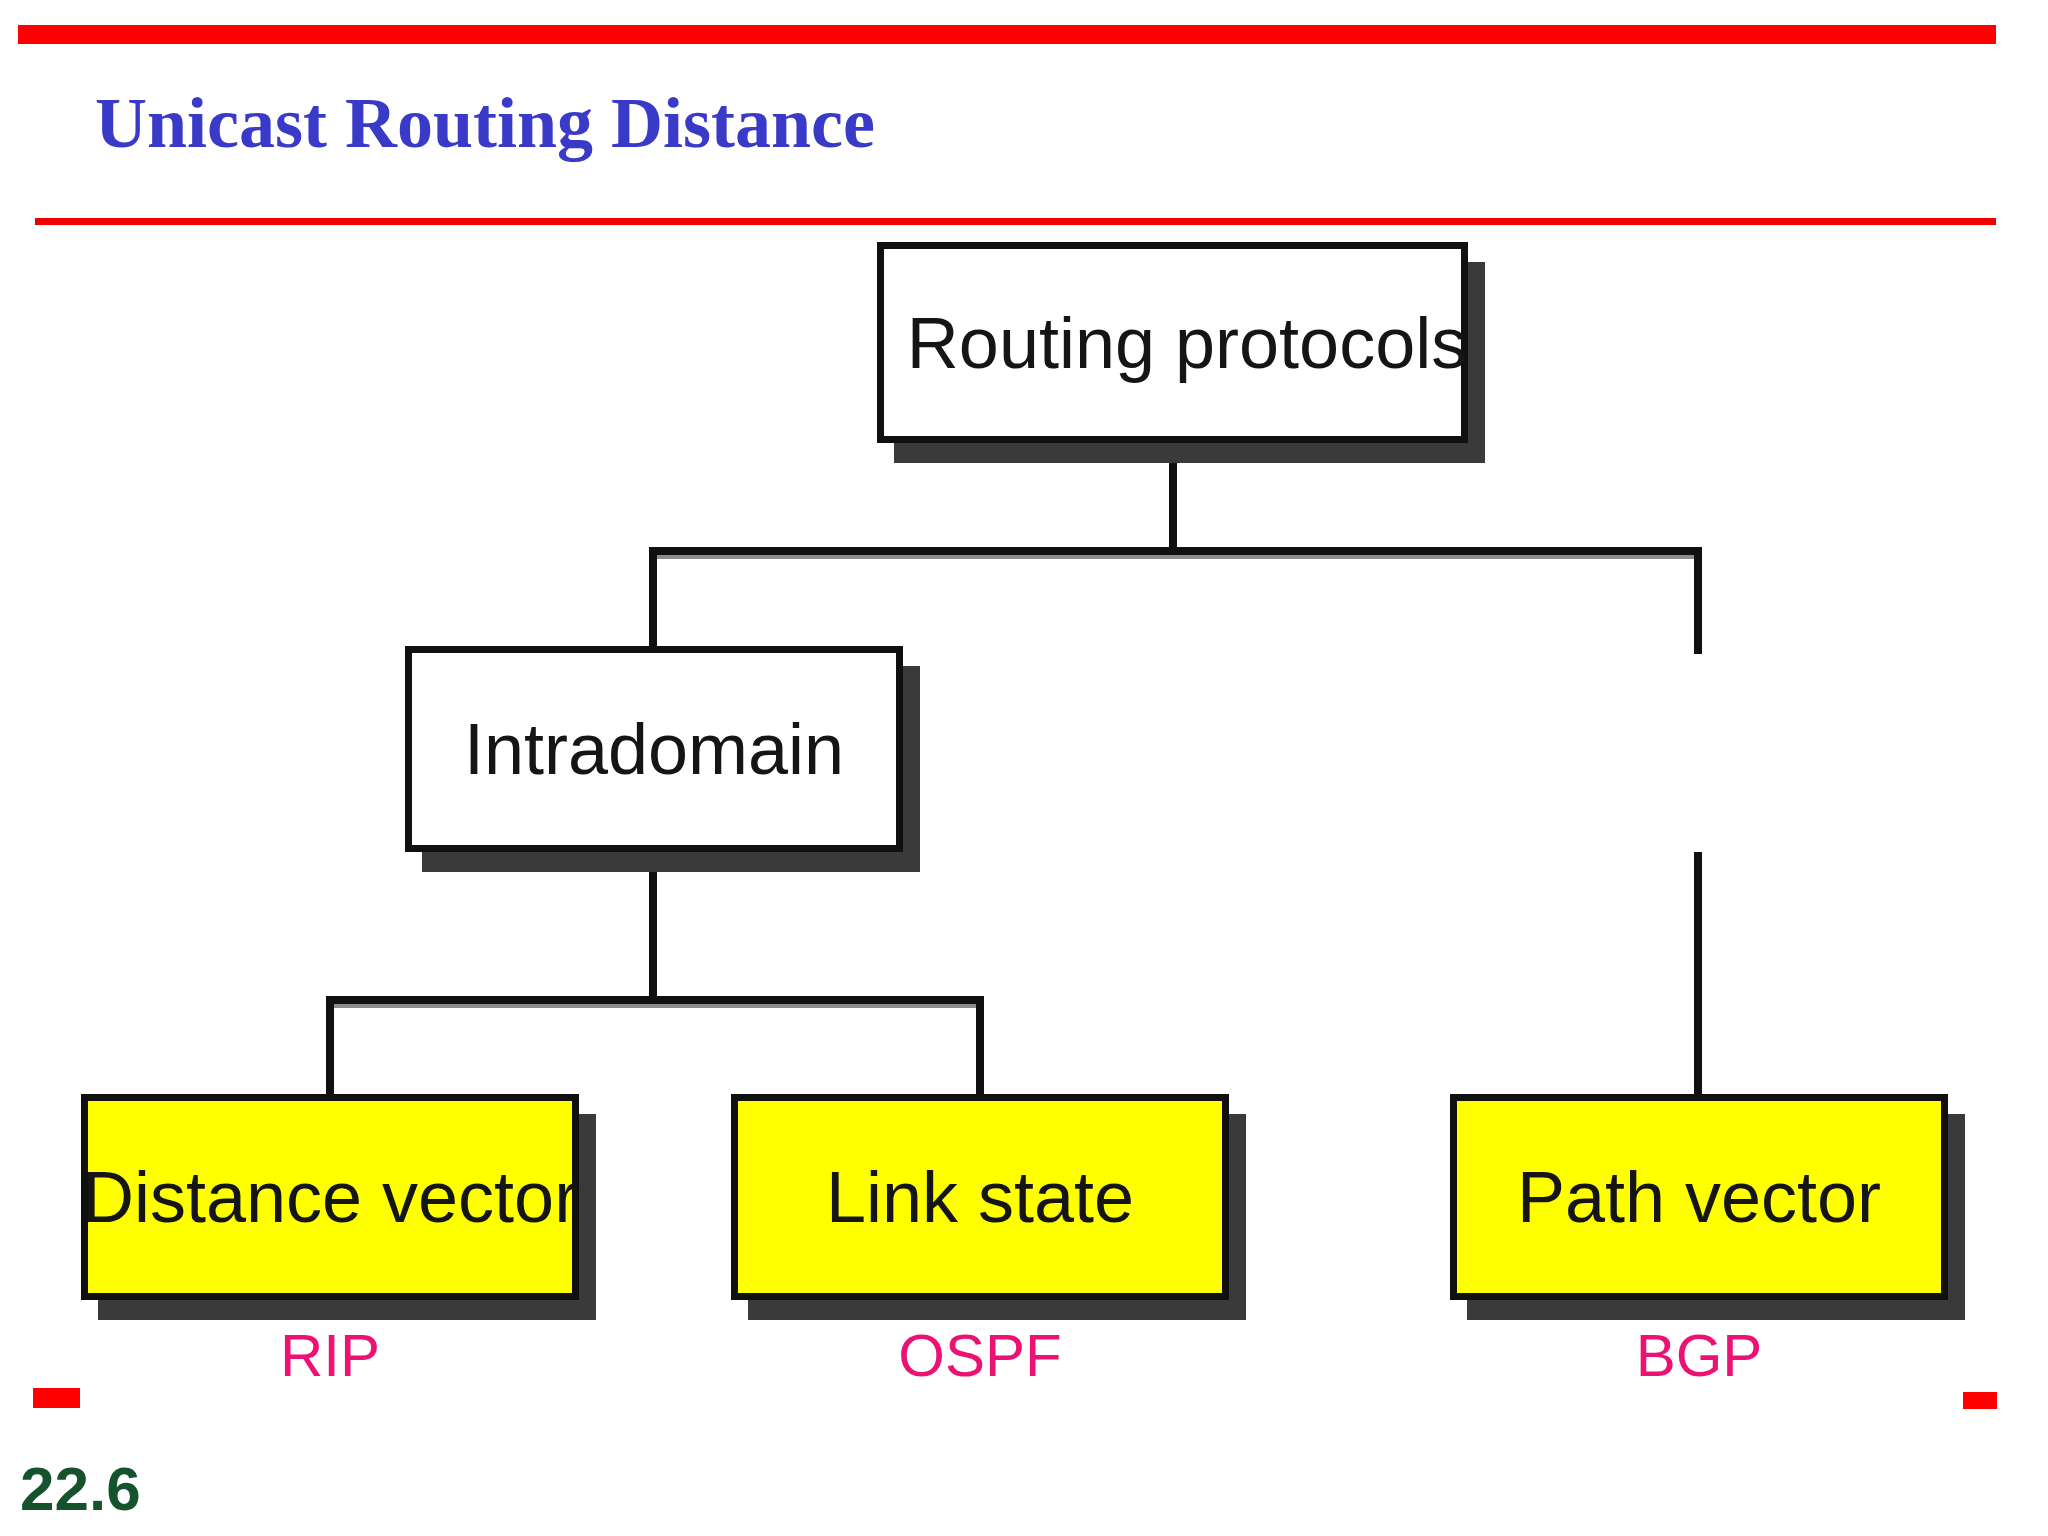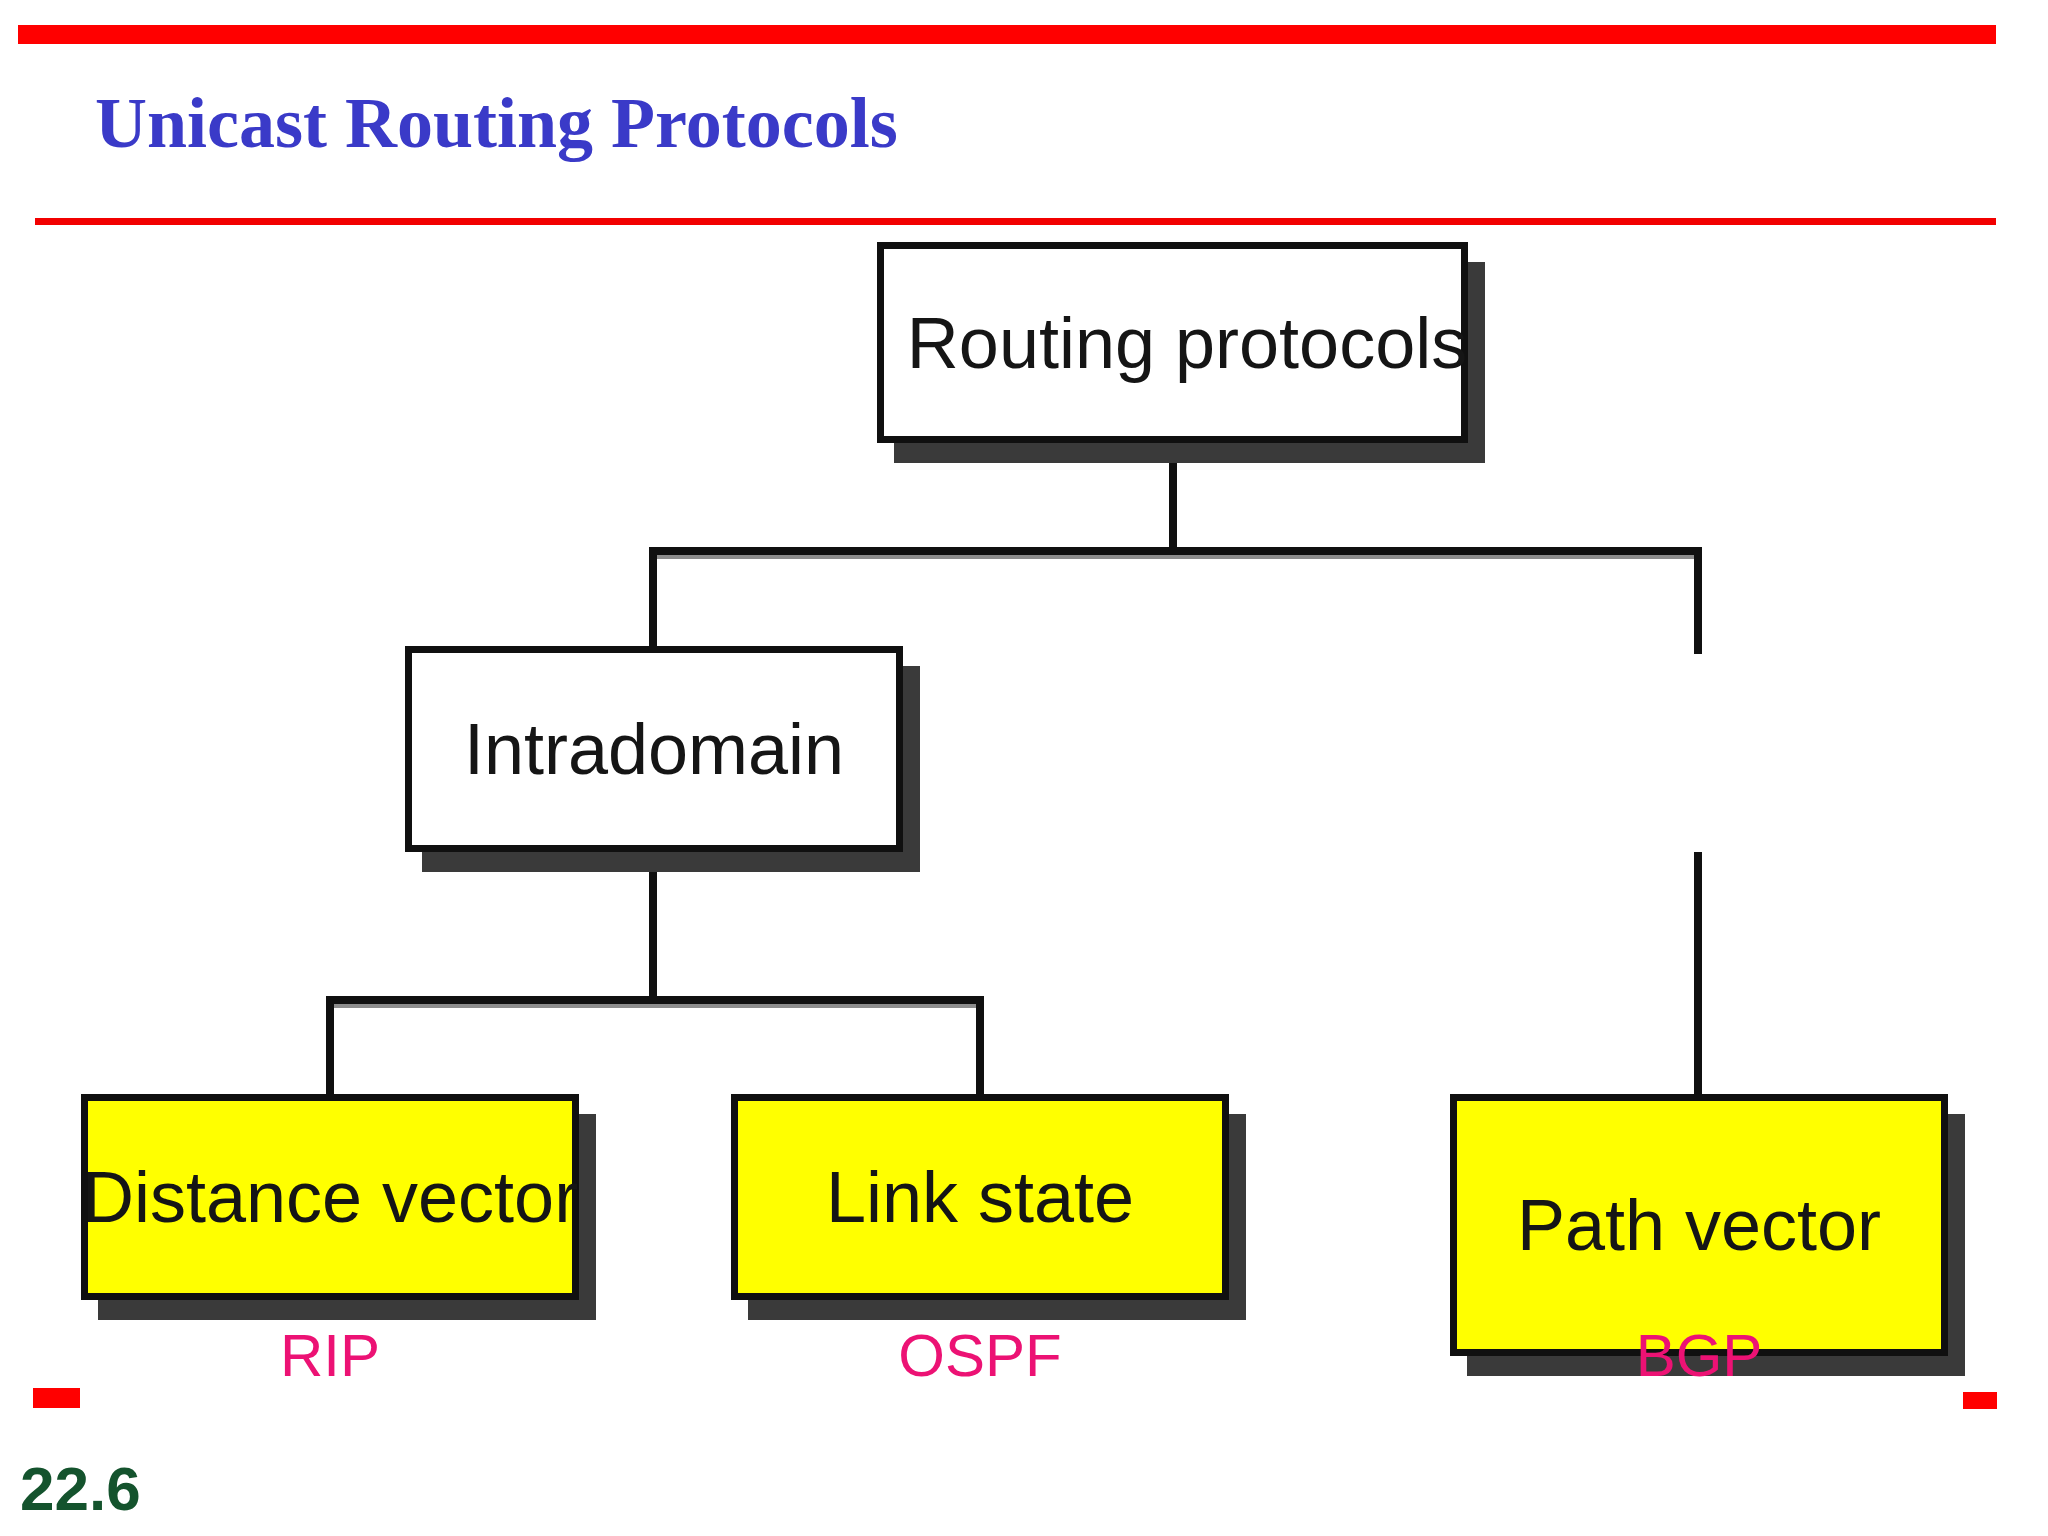--- a/index.html
+++ b/index.html
@@ -52,21 +52,21 @@
     display:flex;align-items:center;justify-content:center;
     font-size:72px;color:#151515;letter-spacing:0px;
     white-space:nowrap;
   }
   .node.yellow{background:var(--leaf-yellow);}
   #node-root {left:877px; top:242px; width:591px;height:201px;padding-left:29px;}
   #node-intra{left:405px; top:646px; width:498px;height:206px;}
   #node-inter{left:1452px;top:648px; width:496px;height:206px;}
   #node-dv   {left:81px;  top:1094px;width:498px;height:206px;}
   #node-ls   {left:731px; top:1094px;width:498px;height:206px;}
-  #node-pv   {left:1450px;top:1094px;width:498px;height:262px;}
+  #node-pv   {left:1450px;top:1094px;width:498px;height:206px;}
 
   
   .proto{
     position:absolute;top:1326px;height:100px;
     text-align:center;font-size:60px;line-height:1;
     color:var(--protocol-pink);
   }
   #proto-rip {left:81px;  width:498px;}
   #proto-ospf{left:731px; width:498px;}
   #proto-bgp {left:1450px;width:498px;}
@@ -81,21 +81,21 @@
     font-size:62px;font-weight:bold;color:#14532d;line-height:1;
   }
 </style>
 </head>
 <body>
 
 <div id="slide">
 
   <div class="bar-top"></div>
 
-  <div class="title">Unicast Routing Protocols</div>
+  <div class="title">Unicast Routing Distance</div>
 
   <div class="rule"></div>
 
   <div class="conn" id="v-root"></div>
   <div class="conn h" id="h-branch"></div>
   <div class="conn" id="v-intra-top"></div>
   <div class="conn" id="v-inter-top"></div>
   <div class="conn" id="v-intra-bottom"></div>
   <div class="conn h" id="h-leaf"></div>
   <div class="conn" id="v-dv"></div>

